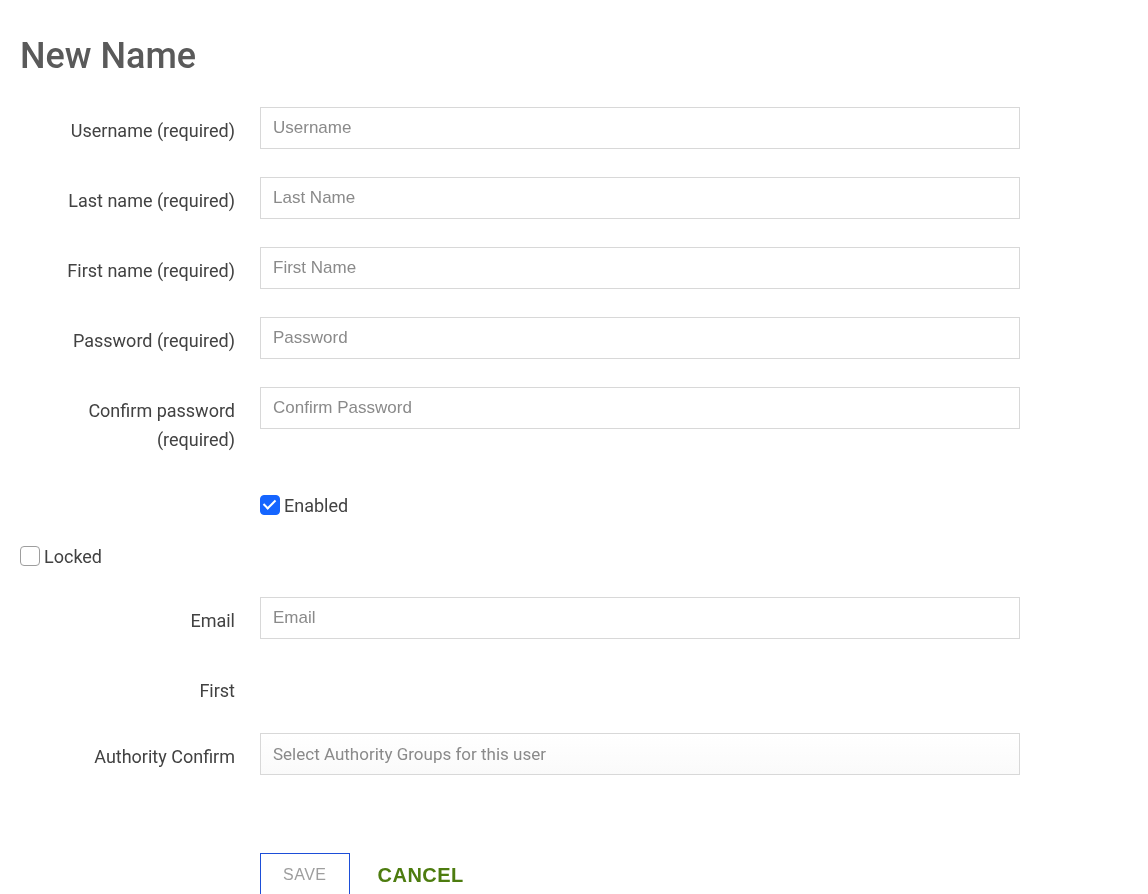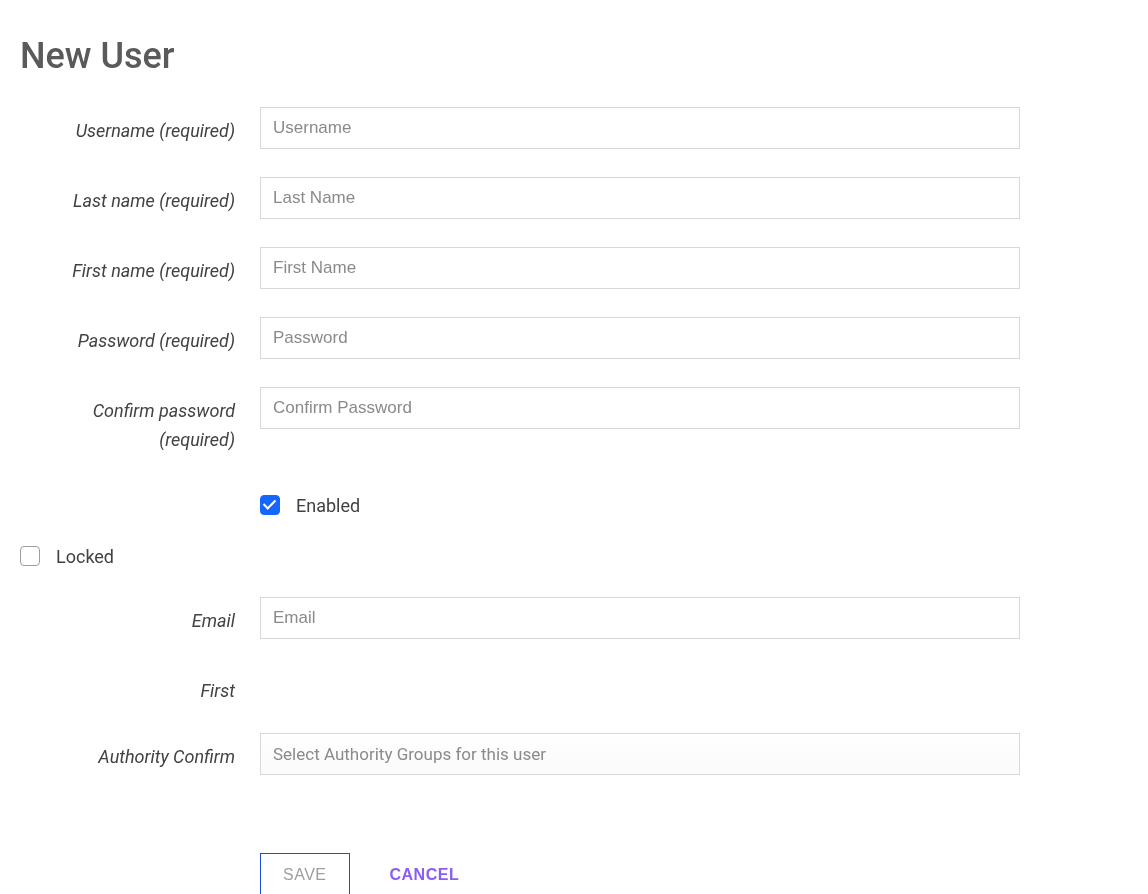--- a/index.html
+++ b/index.html
@@ -32,21 +32,20 @@
       margin-bottom: 20px;
     }
     .label {
       width: 240px;
       text-align: right;
       padding-right: 25px;
       padding-top: 10px;
       font-size: 18px;
       color: #424242;
       line-height: 1.6;
-      font-style: italic;
     }
     .field {
       flex: 1;
       max-width: 760px;
     }
     input[type="text"],
     input[type="password"],
     input[type="email"],
     .select-box {
       width: 100%;
@@ -62,21 +61,21 @@
     }
     .select-box {
       color: #8a8a8a;
       background: linear-gradient(to bottom, #ffffff, #fafafa);
       cursor: pointer;
       user-select: none;
     }
     .checkbox-wrap {
       display: flex;
       align-items: center;
-      gap: 16px;
+      gap: 4px;
     }
     .checkbox {
       width: 20px;
       height: 20px;
       border-radius: 4px;
       border: 1.5px solid #9e9e9e;
       display: inline-flex;
       align-items: center;
       justify-content: center;
       cursor: pointer;
@@ -116,33 +115,32 @@
       font-size: 16px;
       font-weight: 500;
       letter-spacing: 0.5px;
       padding: 12px 22px;
       cursor: pointer;
       text-transform: uppercase;
     }
     .btn-cancel {
       border: none;
       background: transparent;
-      color: #8b5cf6;
-      font-size: 16px;
+      color: #4d7c0f;
+      font-size: 20px;
       font-weight: 600;
       letter-spacing: 0.5px;
       cursor: pointer;
       text-transform: uppercase;
-      margin-left: 12px;
     }
   </style>
 </head>
 <body>
 
-<h1>New User</h1>
+<h1>New Name</h1>
 
 <div class="form">
 
   <div class="form-row">
     <div class="label">Username (required)</div>
     <div class="field">
       <input type="text" placeholder="Username" style="">
     </div>
   </div>
 

